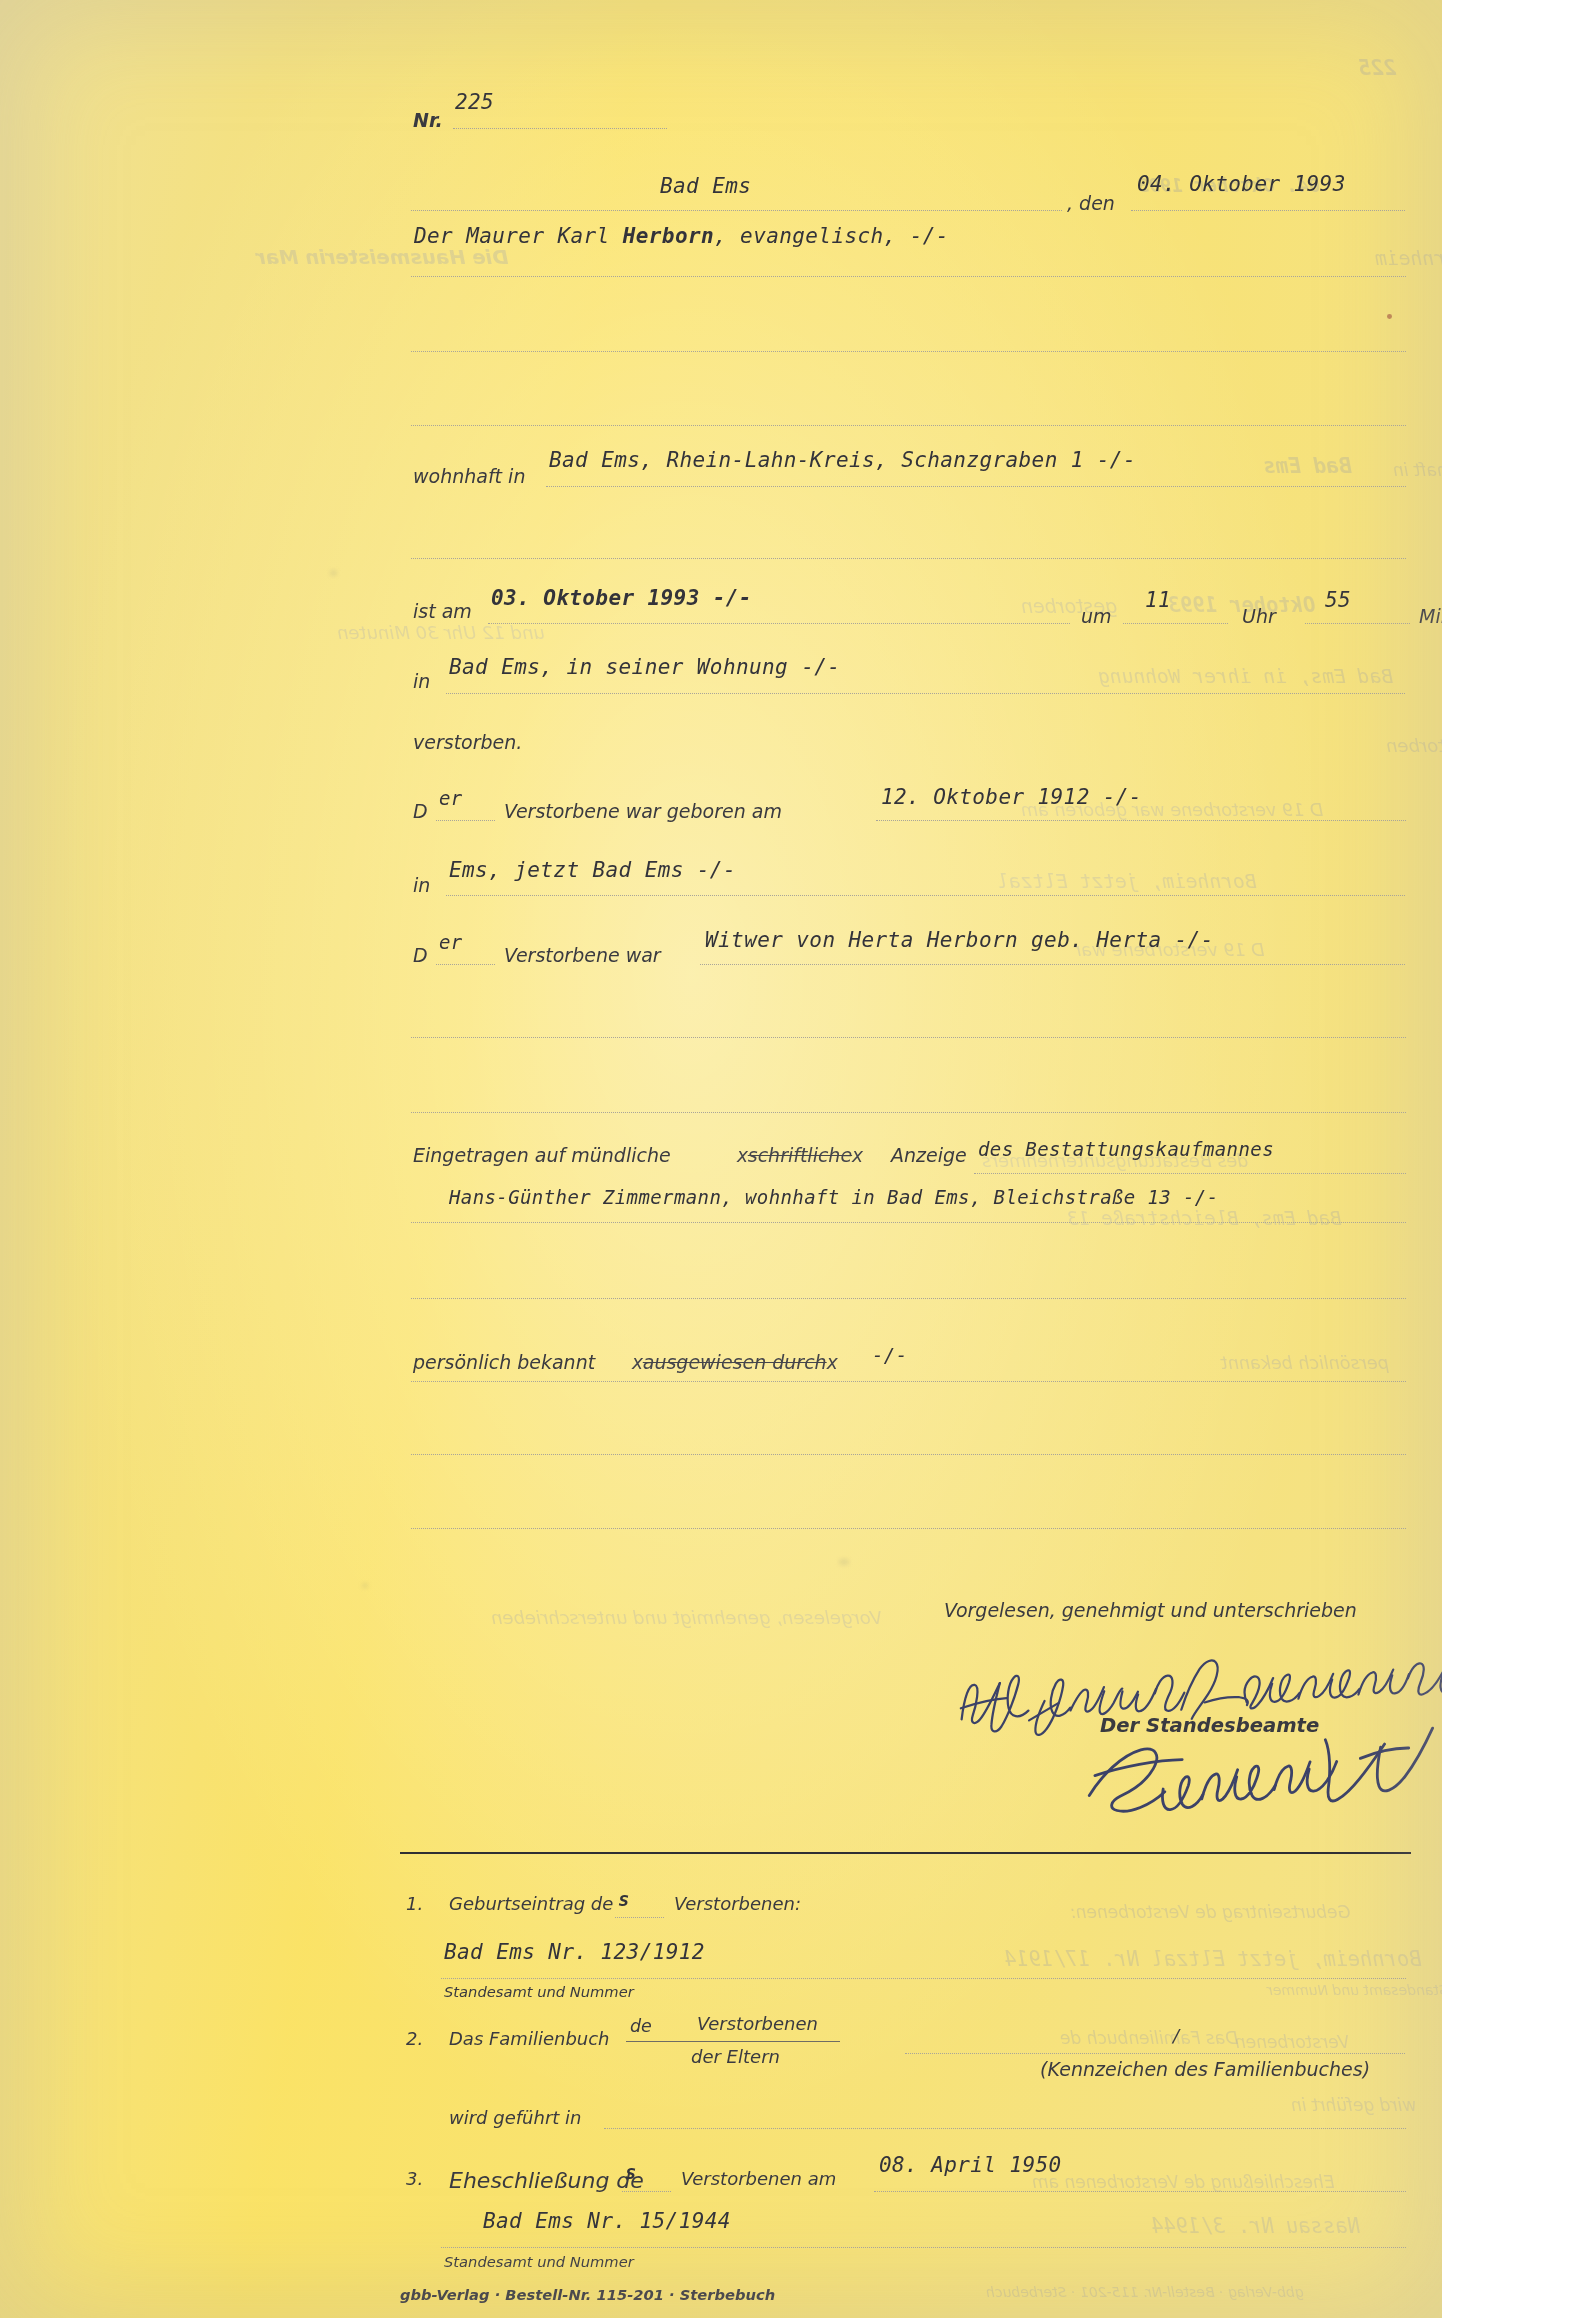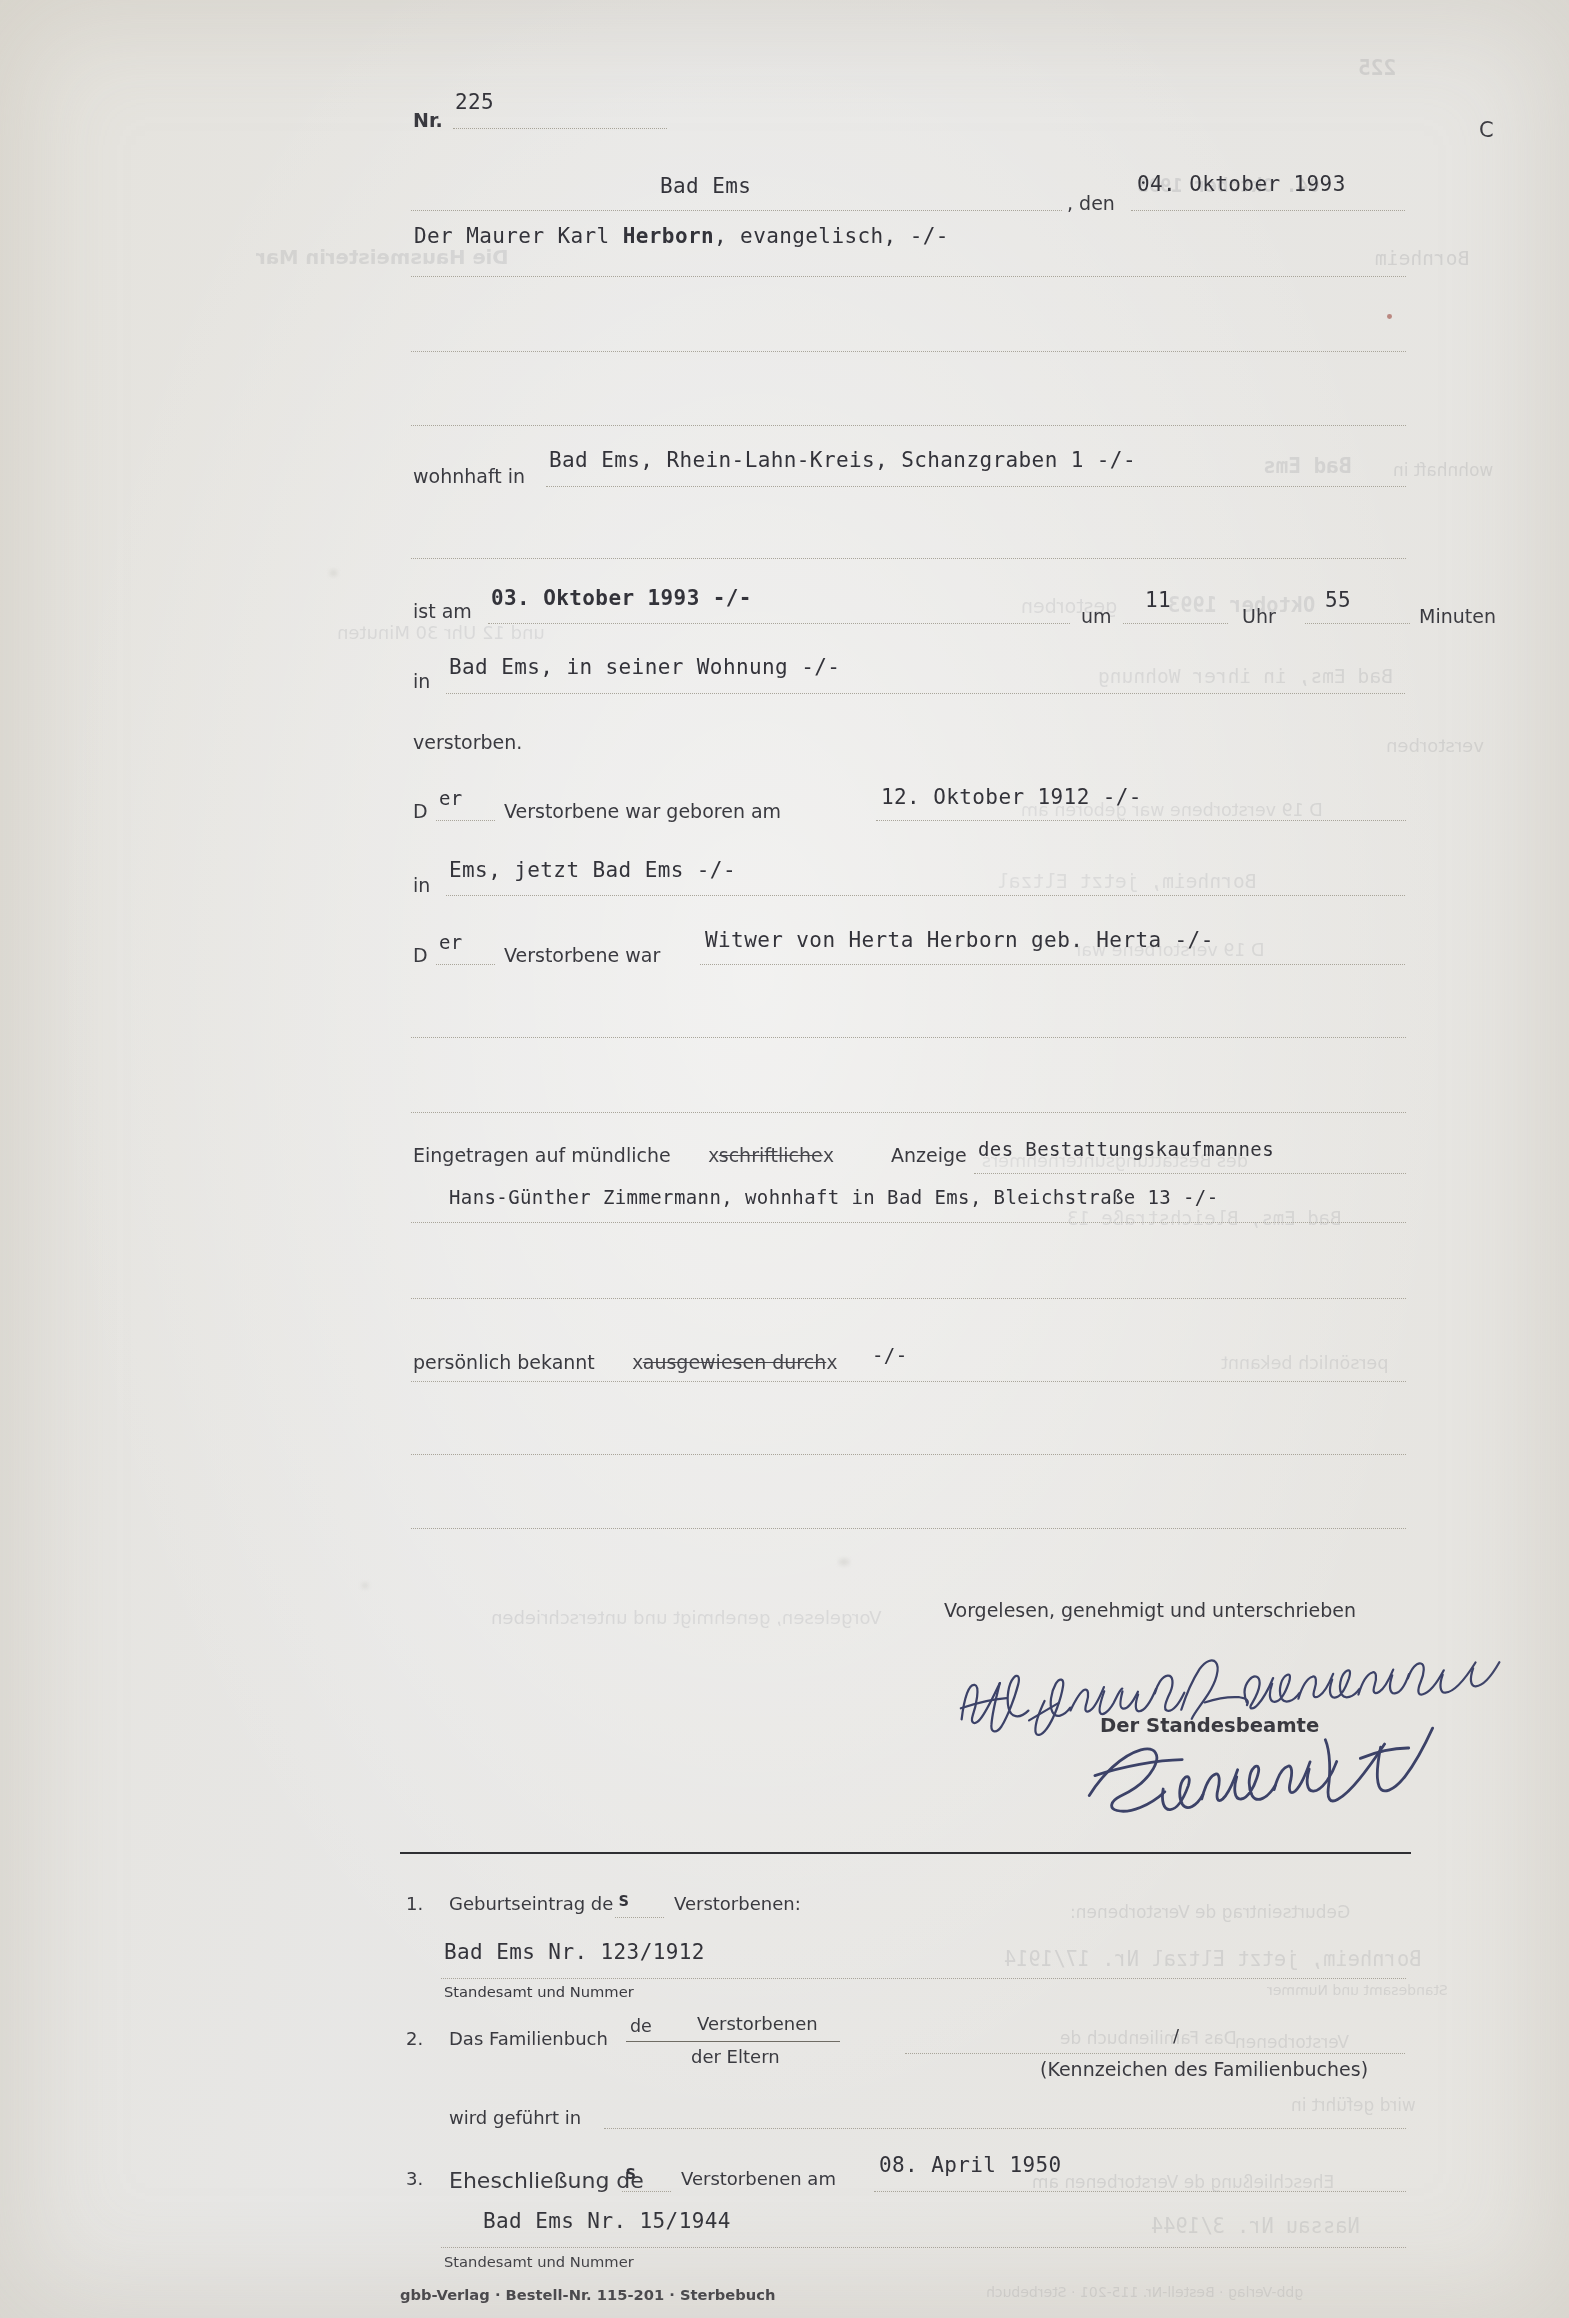--- a/index.html
+++ b/index.html
@@ -5,24 +5,25 @@
   html, body {
     margin: 0;
     padding: 0;
     background: #ffffff;
   }
   body {
     font-family: "DejaVu Sans", sans-serif;
   }
   .page {
     position: relative;
-    width: 1569px;
+    width: 1442px;
     height: 2319px;
-    background: #e5e5e5;
+    background: #fde047;
     overflow: hidden;
+    font-style: italic;
   }
   
   .paper-tint {
     position: absolute;
     inset: 0;
     background:
       radial-gradient(ellipse at 48% 42%, rgba(255,255,255,0.45) 0%, rgba(255,255,255,0.0) 62%),
       linear-gradient(100deg, rgba(228,224,213,0.55) 0%, rgba(240,237,229,0.2) 35%, rgba(232,228,218,0.45) 100%);
     pointer-events: none;
   }
@@ -211,21 +212,21 @@
   <div class="lbl" style="left:413px; top:944px;">D</div>
   <div class="typed sm" style="left:439px; top:931px;">er</div>
   <div class="dotline" style="left:436px; top:964px; width:59px;"></div>
   <div class="lbl" style="left:504px; top:944px;">Verstorbene war</div>
   <div class="typed" style="left:705px; top:928px;">Witwer von Herta Herborn geb. Herta -/-</div>
   <div class="dotline" style="left:700px; top:964px; width:705px;"></div>
   <div class="dotline" style="left:411px; top:1037px; width:995px;"></div>
   <div class="dotline" style="left:411px; top:1112px; width:995px;"></div>
 
   <div class="lbl" style="left:413px; top:1144px;">Eingetragen auf mündliche</div>
-  <div class="strike" style="left:708px; top:1144px;">
+  <div class="strike" style="left:737px; top:1144px;">
     <span class="xs">x</span><span style="text-decoration:line-through">schriftliche</span><span class="xs">x</span>
   </div>
   <div class="lbl" style="left:891px; top:1144px;">Anzeige</div>
   <div class="typed sm" style="left:978px; top:1138px;">des Bestattungskaufmannes</div>
   <div class="dotline" style="left:974px; top:1173px; width:432px;"></div>
   <div class="typed sm" style="left:449px; top:1186px;">Hans-Günther Zimmermann, wohnhaft in Bad Ems, Bleichstraße 13 -/-</div>
   <div class="dotline" style="left:411px; top:1222px; width:995px;"></div>
   <div class="dotline" style="left:411px; top:1298px; width:995px;"></div>
 
   <div class="lbl" style="left:413px; top:1351px;">persönlich bekannt</div>

